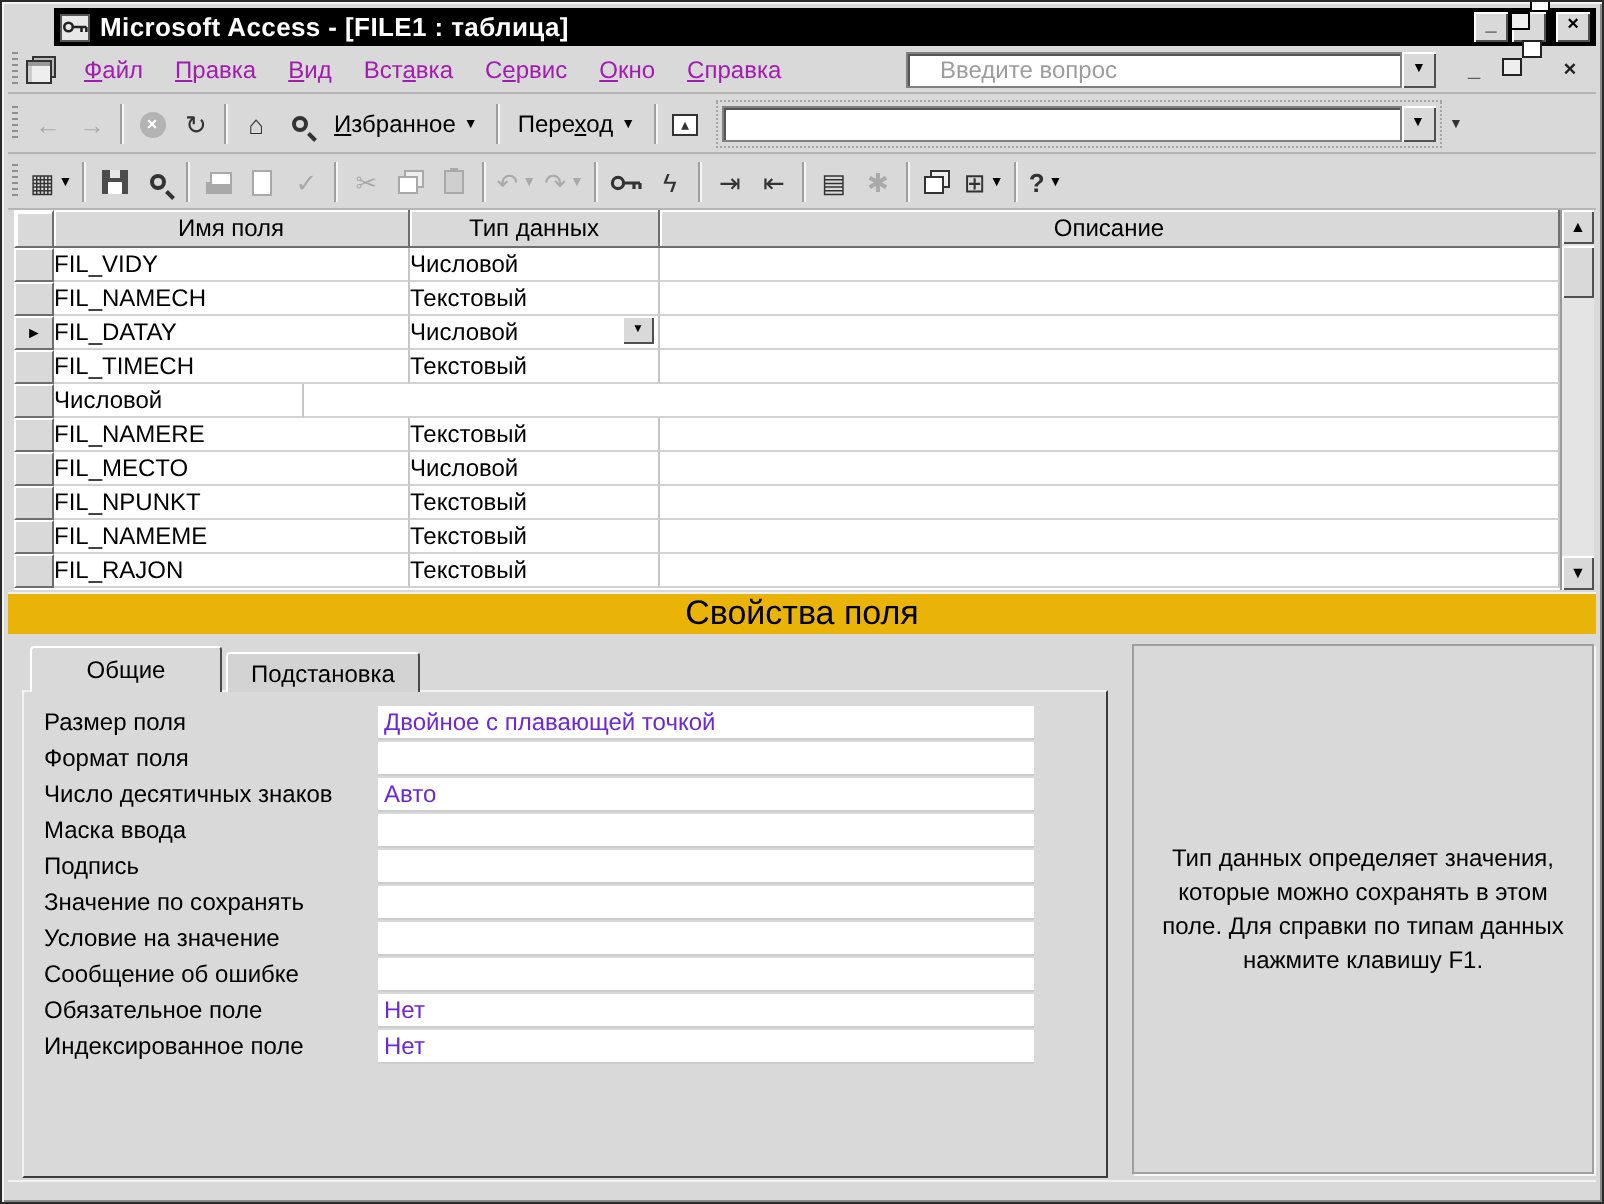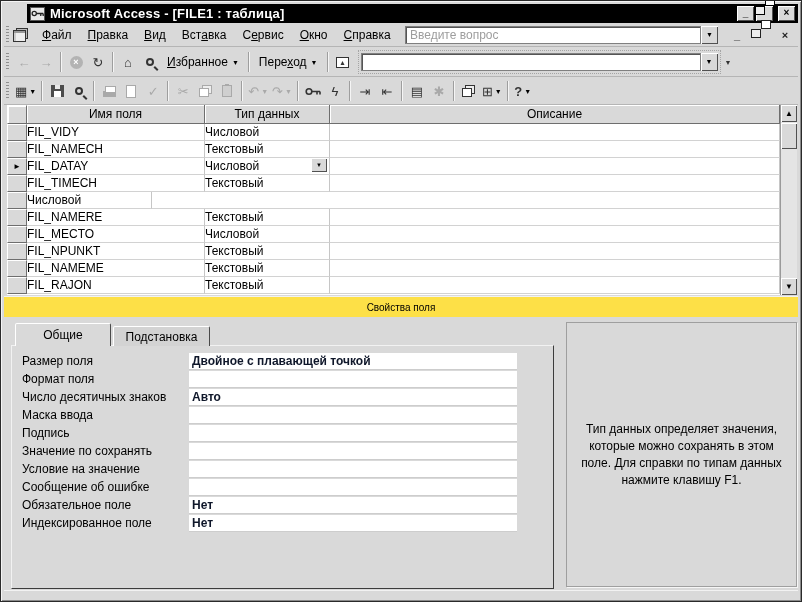--- a/index.html
+++ b/index.html
@@ -25,24 +25,24 @@
   .menubar { position:absolute; left:3px; top:23px; right:3px; height:23px;
     display:flex; align-items:center; border-bottom:1px solid #b5b5b5; }
   .grip { width:3px; height:18px; margin:0 4px 0 2px;
     background:repeating-linear-gradient(180deg,#8f8f8f 0 1px,transparent 1px 3px); }
   .sheets { position:relative; width:15px; height:14px; margin-right:6px; }
   .sheets::before { content:""; position:absolute; right:0; top:0; width:10px; height:9px;
     border:1px solid #333; background:#bbb; }
   .sheets::after { content:""; position:absolute; left:0; bottom:0; width:11px; height:10px;
     border:1px solid #333; background:#eee;
     box-shadow:inset 0 2px 0 #999, inset 2px 0 0 #ccc; }
-  .menu-item { font-size:12px; padding:3px 8px; color:#000000; cursor:default; }
+  .menu-item { font-size:12px; padding:3px 8px; color:#a21caf; cursor:default; }
   .qbox-wrap { margin-left:auto; display:flex; align-items:center; }
-  .qbox { width:296px; height:18px; border:1px solid #808080;
-    box-shadow:inset 1px 1px 0 #555; background:#fff; font-size:12px; padding:0 4px;
+  .qbox { width:248px; height:18px; border:1px solid #808080;
+    box-shadow:inset 1px 1px 0 #555; background:#fff; font-size:12px; padding:0 16px;
     font-family:"Liberation Sans",sans-serif; color:#333; }
   .qbox::placeholder { color:#9d9d9d; }
   .qdrop { width:17px; height:18px; background:#d9d9d9;
     box-shadow:inset 1px 1px 0 #fff, inset -1px -1px 0 #505050;
     font-size:7px; text-align:center; line-height:18px; color:#000; }
   .child-ctrls { display:flex; gap:10px; margin:0 6px 0 12px; }
   .flatbtn { font-size:11px; font-weight:bold; color:#222; width:14px; text-align:center; cursor:default; }
   
   .toolbar { position:absolute; left:3px; display:flex; align-items:center;
     border-bottom:1px solid #b5b5b5; }
@@ -109,36 +109,36 @@
   .vscroll { width:17px; background:#e4e4e4; border-left:1px solid #9a9a9a; position:relative; }
   .sbtn { position:absolute; left:0; width:16px; height:17px; background:#d9d9d9;
     box-shadow:inset 1px 1px 0 #fff, inset -1px -1px 0 #505050;
     font-size:8px; text-align:center; line-height:17px; color:#000; }
   .sbtn.up { top:0; }
   .sbtn.down { bottom:0; }
   .sthumb { position:absolute; left:0; top:18px; width:16px; height:26px; background:#d9d9d9;
     box-shadow:inset 1px 1px 0 #fff, inset -1px -1px 0 #505050; }
   
   .props-caption { position:absolute; left:3px; right:3px; top:295px; height:21px;
-    background:#fde047; border-top:1px solid #f2f2f2; display:flex; align-items:center;
-    justify-content:center; font-size:10px; color:#000; }
+    background:#eab308; border-top:1px solid #f2f2f2; display:flex; align-items:center;
+    justify-content:center; font-size:17px; color:#000; }
   
   .tabs { position:absolute; left:14px; top:322px; display:flex; align-items:flex-end; z-index:2; }
   .tab { font-size:12px; display:flex; align-items:center; justify-content:center;
     border:1px solid; border-bottom:none; border-color:#fff #4a4a4a transparent #fff;
     border-top-left-radius:2px; border-top-right-radius:2px; cursor:default; }
   .tab.active { width:96px; height:23px; background:#d9d9d9; position:relative; z-index:3; }
   .tab.inactive { width:97px; height:20px; background:#d3d3d3; margin-left:2px; }
   .prop-panel { position:absolute; left:10px; top:344px; width:543px; height:244px;
     background:#d9d9d9; border:1px solid; border-color:#f2f2f2 #3c3c3c #3c3c3c #f2f2f2;
     padding-top:6px; z-index:1; }
   .prow { display:flex; height:18px; align-items:center; }
   .plabel { width:177px; padding-left:10px; font-size:12px; color:#000; }
   .pfield { width:328px; height:17px; background:#fff; border-bottom:1px solid #cdcdcd;
-    font-size:12px; line-height:16px; padding-left:3px; color:#0f172a;font-weight:bold; }
+    font-size:12px; line-height:16px; padding-left:3px; color:#6d28d9; }
   .help-box { position:absolute; left:565px; top:321px; width:231px; height:265px;
     border:1px solid #9f9f9f; box-shadow:1px 1px 0 #f6f6f6; background:#d9d9d9;
     display:flex; align-items:center; justify-content:center; }
   .help-text { width:212px; text-align:center; font-size:12px; line-height:17px; color:#000000; }
   .bottom-strip { position:absolute; left:3px; right:3px; bottom:3px; height:8px;
     border-top:1px solid #f2f2f2; background:#d9d9d9; }
 </style>
 </head>
 <body>
 

